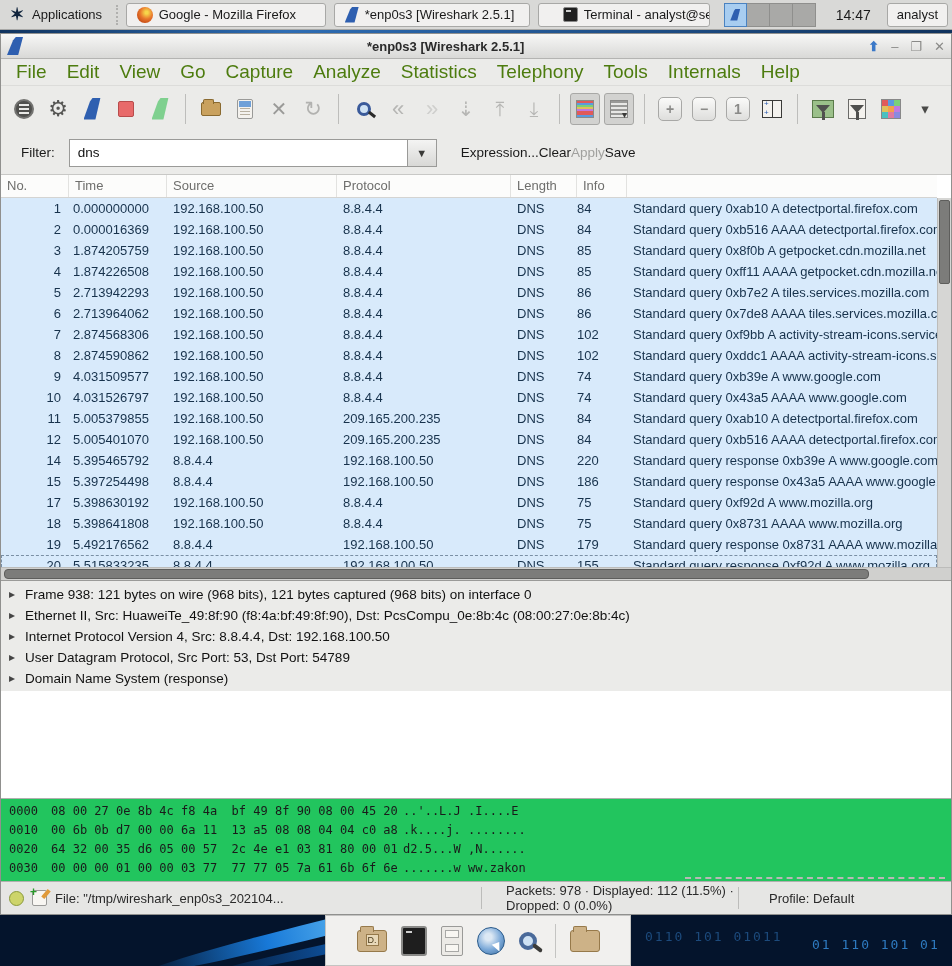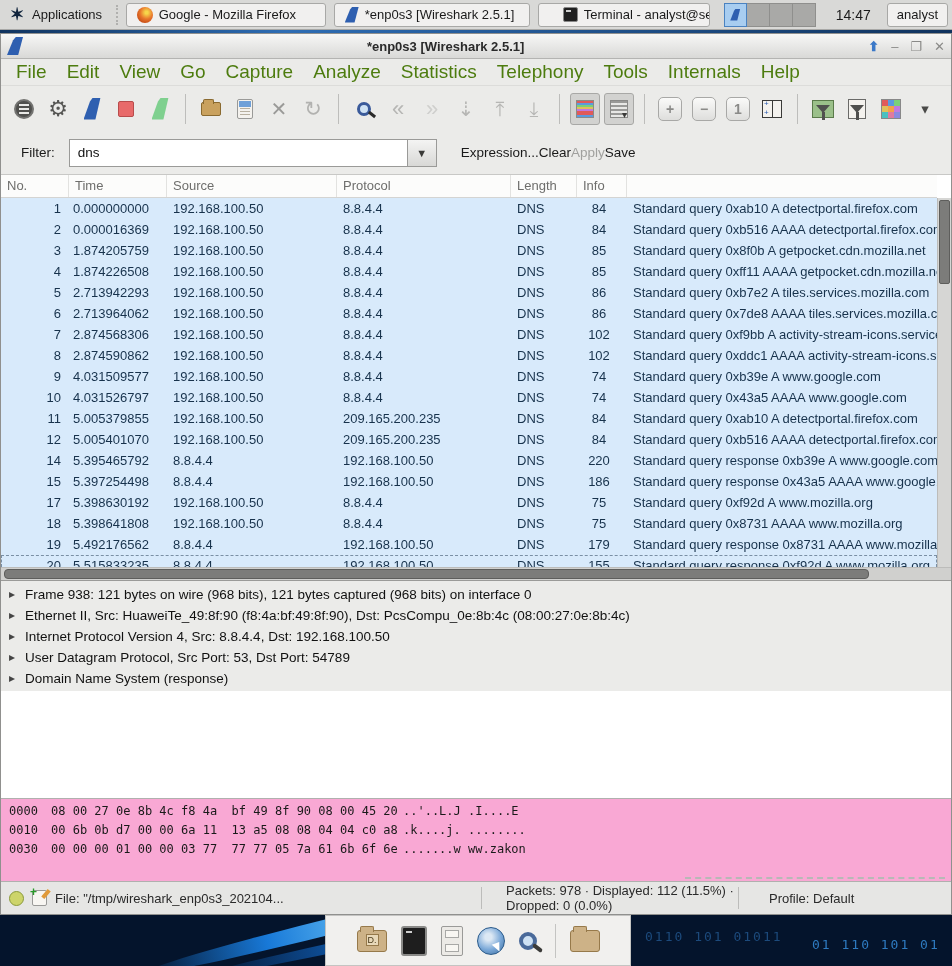--- a/index.html
+++ b/index.html
@@ -83,36 +83,36 @@
   
   .plist { background:#fff; position:relative; border-top:1px solid #c8c8c6; }
   .phead { height:23px; display:grid; grid-template-columns:68px 98px 170px 174px 66px 50px 1fr; background:#fcfcfb; border-bottom:1px solid #d4d4d2; margin-right:14px; }
   .phead span { font-size:13px; color:#6e6e6c; border-right:1px solid #e2e2e0; padding:3px 0 12px 6px; overflow:hidden; white-space:nowrap; }
   .pbody { height:369px; overflow:hidden; margin-right:14px; }
   .prow { height:21px; display:grid; grid-template-columns:68px 98px 170px 174px 66px 50px 1fr; background:#d8eafb; color:#17324c; font-size:13px; align-items:center; white-space:nowrap; }
   .prow span { overflow:hidden; }
   .c-no { text-align:right; padding-right:8px; }
   .c-time { padding-left:4px; }
   .c-src, .c-dst, .c-proto { padding-left:6px; }
-  .c-len { text-align:center; padding-right:6px; }
+  .c-len { text-align:left; padding-right:6px; }
   .c-info { padding-left:6px; }
   .prow.focused { outline:1px dashed #7a8fa4; outline-offset:-1px; }
   .vscroll { position:absolute; top:23px; right:0; width:14px; height:369px; background:#d6d6d4; border-left:1px solid #bcbcba; }
   .vthumb { position:absolute; top:2px; left:1px; width:11px; height:84px; background:#7c7c7a; border:1px solid #5e5e5c; border-radius:2px; }
   .hscroll { height:13px; background:#d0d0ce; position:relative; border-top:1px solid #bcbcba; }
   .hthumb { position:absolute; top:1px; left:3px; width:91%; height:10px; background:#7c7c7a; border:1px solid #5e5e5c; border-radius:4px; }
 
   
   .details { flex:1; background:#fff; border-top:1px solid #9a9a98; overflow:hidden; }
   .details-top { background:#ebebe9; padding:3px 0 2px; }
   .dline { height:21px; line-height:21px; font-size:13.5px; color:#111; padding-left:24px; position:relative; white-space:nowrap; overflow:hidden; }
   .dline:before { content:"▸"; position:absolute; left:8px; color:#444; font-size:12px; }
 
   
-  .bytes { height:83px; background:#f9a8d4; border-top:1px solid #b0b0ae; font-family:"DejaVu Sans Mono", monospace; font-size:12px; color:#1a1a1a; padding:3px 0 0 8px; position:relative; overflow:hidden; }
+  .bytes { height:83px; background:#22c55e; border-top:1px solid #b0b0ae; font-family:"DejaVu Sans Mono", monospace; font-size:12px; color:#1a1a1a; padding:3px 0 0 8px; position:relative; overflow:hidden; }
   .bline { height:19px; line-height:19px; white-space:pre; }
   .b-off { display:inline-block; width:42px; }
   .b-hex { display:inline-block; width:352px; }
   .bytes-dash { position:absolute; right:6px; bottom:2px; width:260px; border-top:2px dashed #b8b8b6; }
 
   
   .statusbar { height:33px; background:#e6e6e4; border-top:1px solid #b0b0ae; display:flex; align-items:center; font-size:13px; color:#2a2a2a; }
   .sb-left { display:flex; align-items:center; gap:8px; width:480px; padding-left:8px; }
   .led { width:15px; height:15px; border-radius:50%; background:#cdd46a; border:1px solid #8a9a3a; }
   .note-ic { width:15px; height:16px; background:#f8f6f2; border:1px solid #9a9a98; border-radius:2px; position:relative; }
@@ -510,20 +510,21 @@
         <div class="dline">Internet Protocol Version 4, Src: 8.8.4.4, Dst: 192.168.100.50</div>
         <div class="dline">User Datagram Protocol, Src Port: 53, Dst Port: 54789</div>
         <div class="dline">Domain Name System (response)</div>
       </div>
   </div>
 
   <div class="bytes" id="bytes">
     <div class="bytes-dash"></div>
   <div class="bline"><span class="b-off">0000</span><span class="b-hex">08 00 27 0e 8b 4c f8 4a  bf 49 8f 90 08 00 45 20</span><span class="b-ascii">..'..L.J .I....E </span></div>
       <div class="bline"><span class="b-off">0010</span><span class="b-hex">00 6b 0b d7 00 00 6a 11  13 a5 08 08 04 04 c0 a8</span><span class="b-ascii">.k....j. ........</span></div>
+      <div class="bline"><span class="b-off">0020</span><span class="b-hex">64 32 00 35 d6 05 00 57  2c 4e e1 03 81 80 00 01</span><span class="b-ascii">d2.5...W ,N......</span></div>
       <div class="bline"><span class="b-off">0030</span><span class="b-hex">00 00 00 01 00 00 03 77  77 77 05 7a 61 6b 6f 6e</span><span class="b-ascii">.......w ww.zakon</span></div>
     </div>
 
   <div class="statusbar">
     <div class="sb-left">
       <span class="led"></span>
       <span class="note-ic"></span>
       <span>File: "/tmp/wireshark_enp0s3_202104...</span>
     </div>
     <div class="sb-sep"></div>

